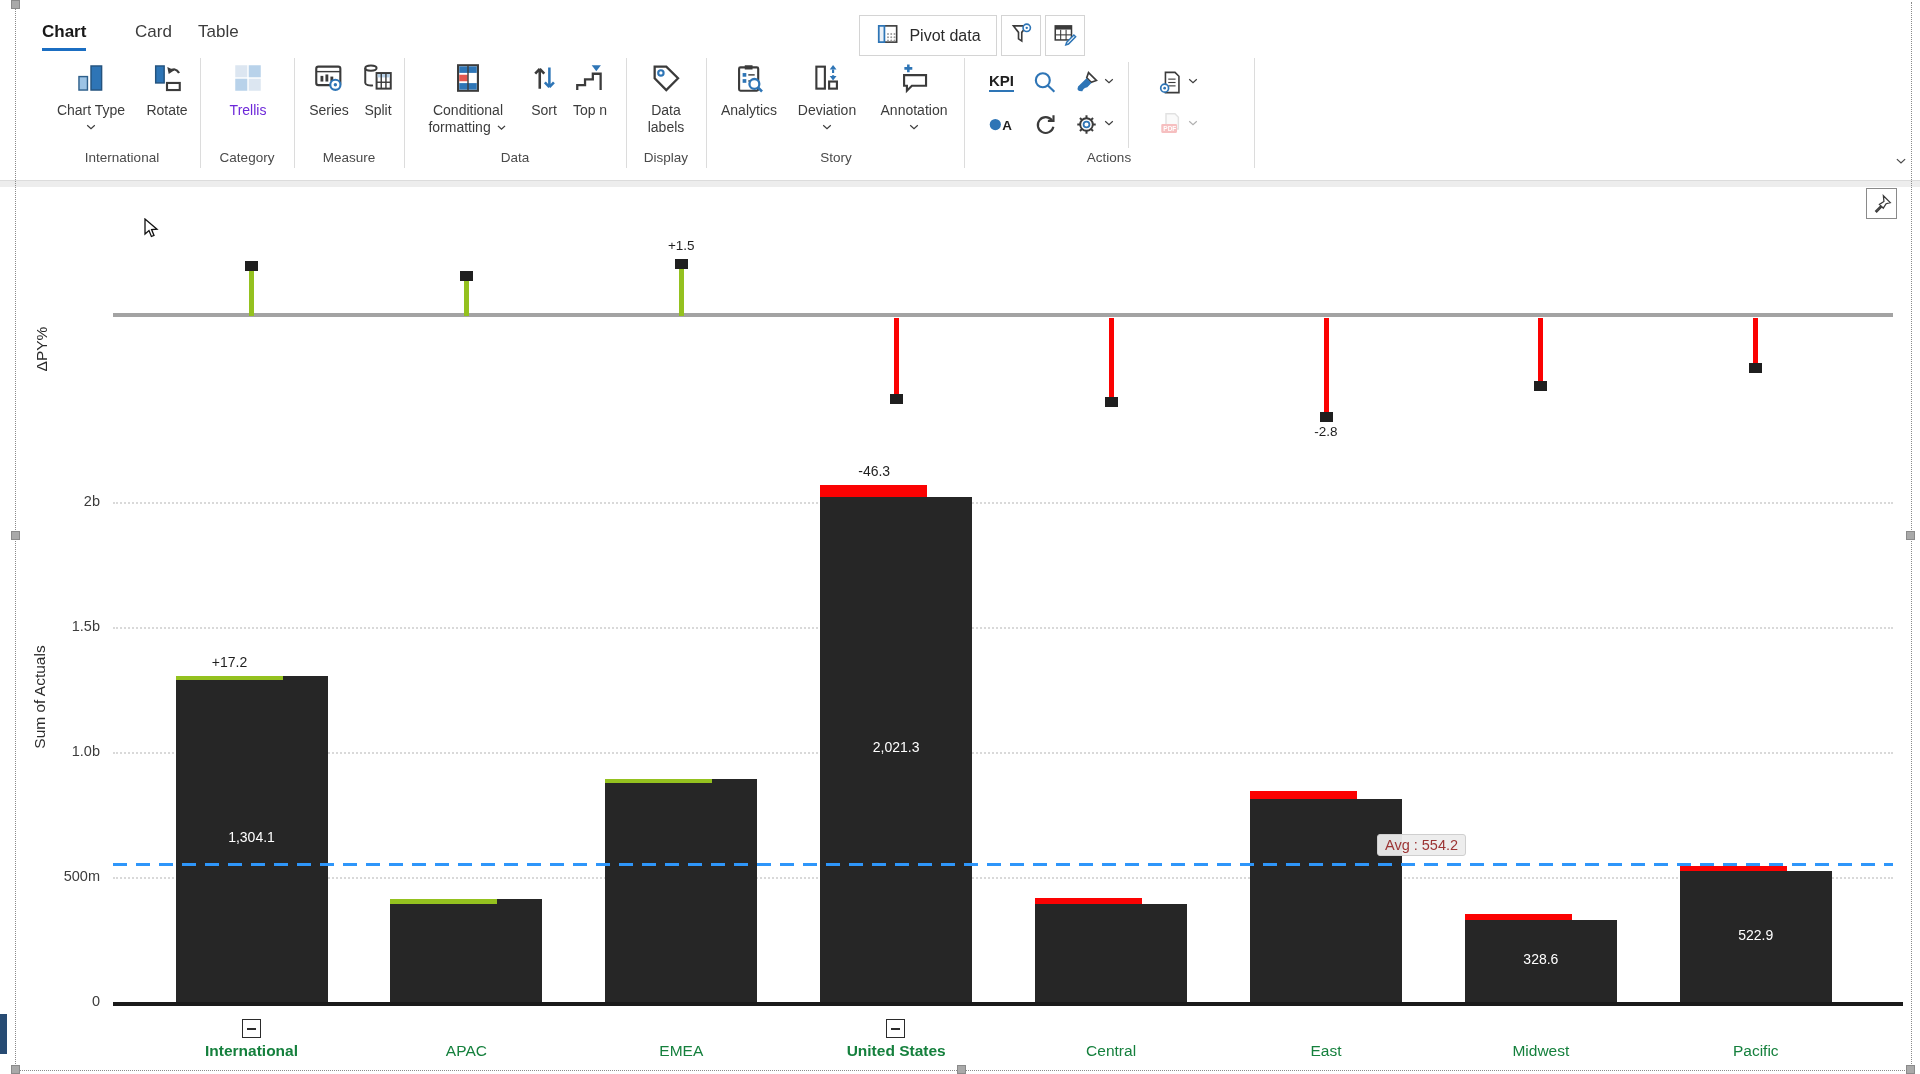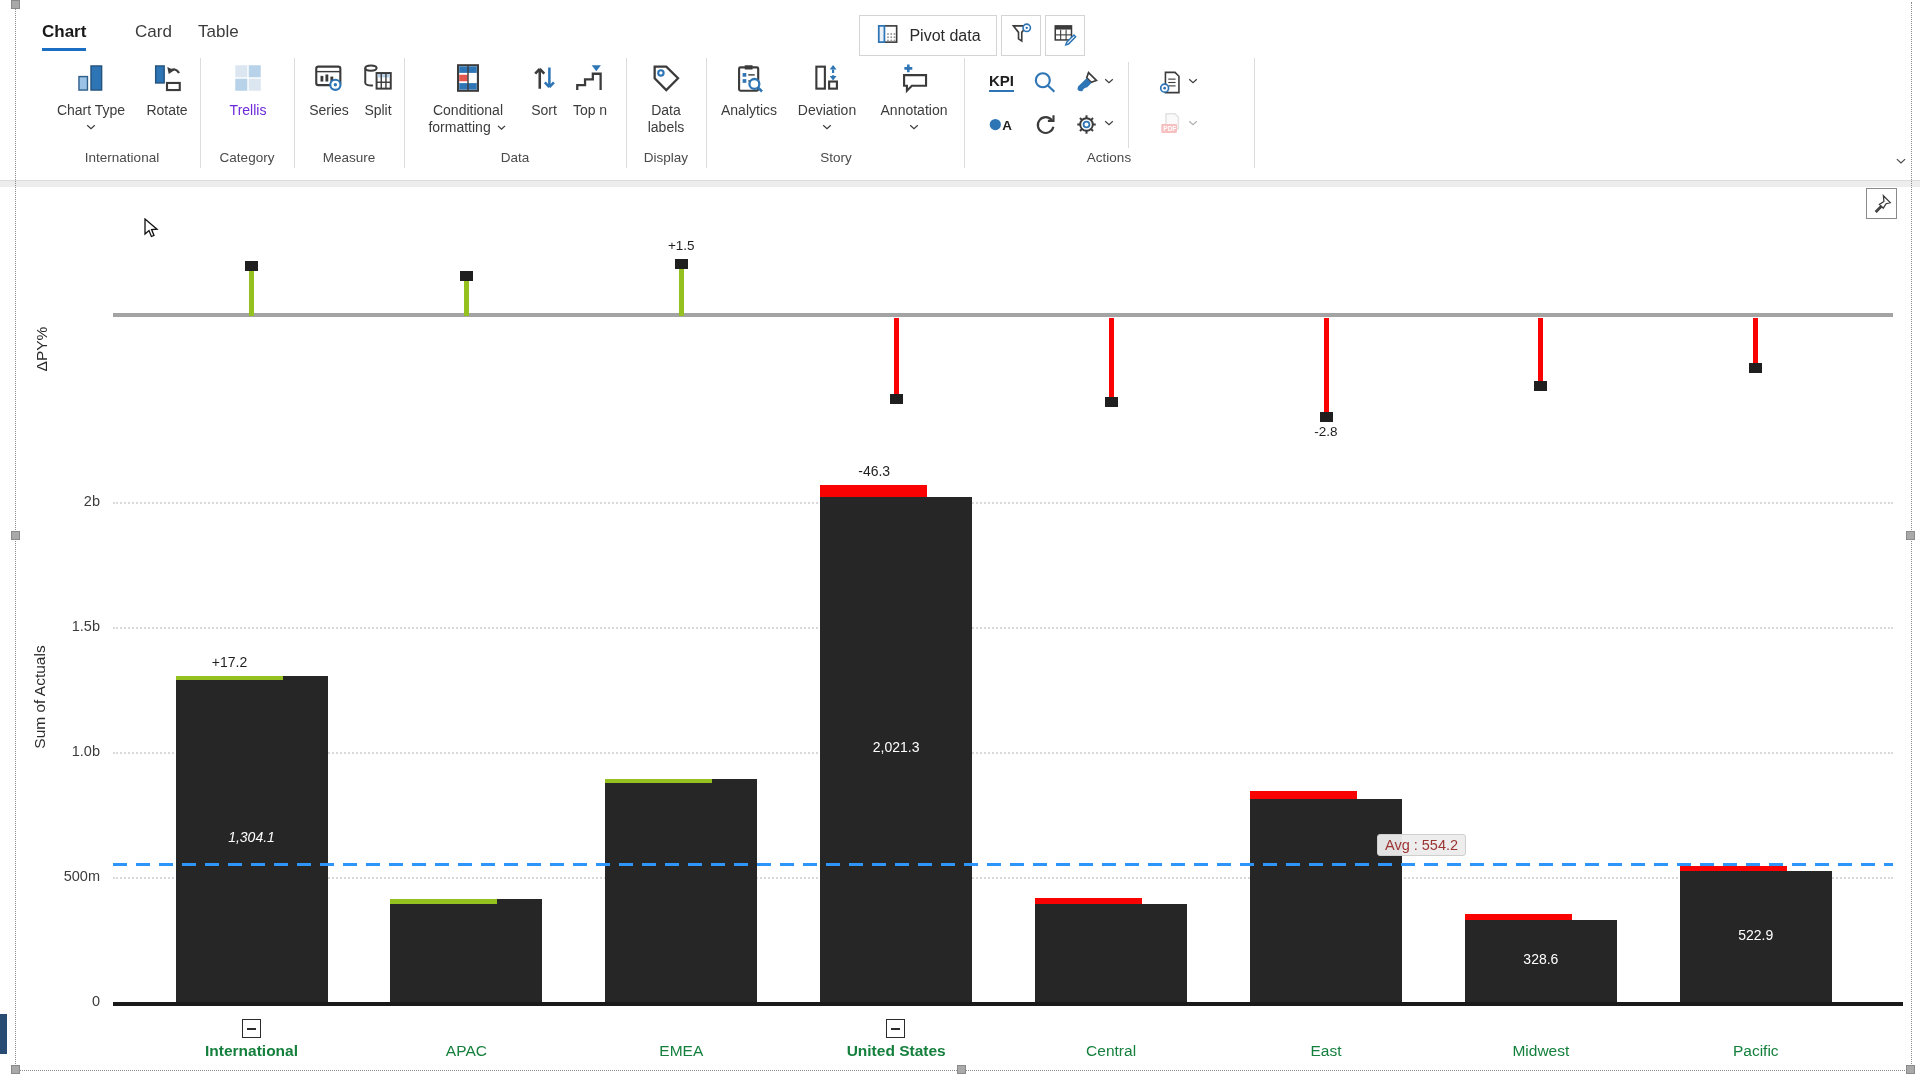--- a/index.html
+++ b/index.html
@@ -426,21 +426,21 @@
       <div class="gridline" style="left: 113px; top: 627px; width: 1780px;"></div>
       <div class="ytick" style="left: 28px; top: 743px;">1.0b</div>
       <div class="gridline" style="left: 113px; top: 752px; width: 1780px;"></div>
       <div class="ytick" style="left: 28px; top: 868px;">500m</div>
       <div class="gridline" style="left: 113px; top: 877px; width: 1780px;"></div>
       <div class="ytick" style="left: 28px; top: 993px;">0</div>
       <div class="zero-axis" style="left: 113px; top: 1002px; width: 1790px; height: 4px;"></div>
       <div class="bar" style="left: 175.5px; top: 675.975px; width: 152px; height: 326.025px; background: rgb(38, 38, 38);"></div>
       <div class="stripe" style="left: 175.5px; top: 675.975px; width: 107px; height: 4.3px; background: rgb(148, 193, 31);"></div>
       <div class="var-label" style="left: 169.5px; top: 653.975px;">+17.2</div>
-      <div class="val-label" style="left: 191.5px; top: 828.987px; font-style: italic;">1,304.1</div>
+      <div class="val-label" style="left: 191.5px; top: 828.987px;">1,304.1</div>
       <div class="cat-label bold" style="left: 141.5px; top: 1042px;">International</div>
       <div class="collapse-box" style="left: 241.5px; top: 1019px;"></div>
       <div class="bar" style="left: 390.4px; top: 899px; width: 152px; height: 103px; background: rgb(38, 38, 38);"></div>
       <div class="stripe" style="left: 390.4px; top: 899px; width: 107px; height: 4.5px; background: rgb(148, 193, 31);"></div>
       <div class="cat-label" style="left: 356.4px; top: 1042px;">APAC</div>
       <div class="bar" style="left: 605.3px; top: 779px; width: 152px; height: 223px; background: rgb(38, 38, 38);"></div>
       <div class="stripe" style="left: 605.3px; top: 779px; width: 107px; height: 4px; background: rgb(148, 193, 31);"></div>
       <div class="cat-label" style="left: 571.3px; top: 1042px;">EMEA</div>
       <div class="bar" style="left: 820.2px; top: 496.675px; width: 152px; height: 505.325px; background: rgb(38, 38, 38);"></div>
       <div class="stripe" style="left: 820.2px; top: 485.1px; width: 107px; height: 11.575px; background: rgb(251, 2, 2);"></div>

